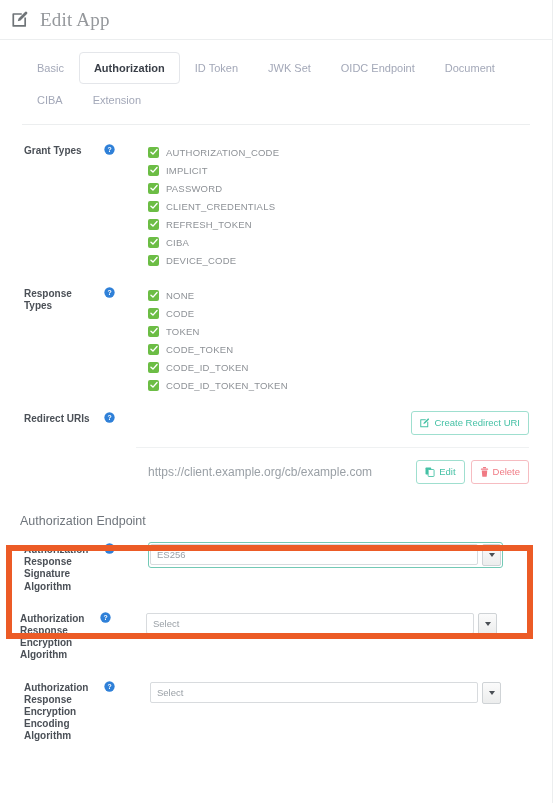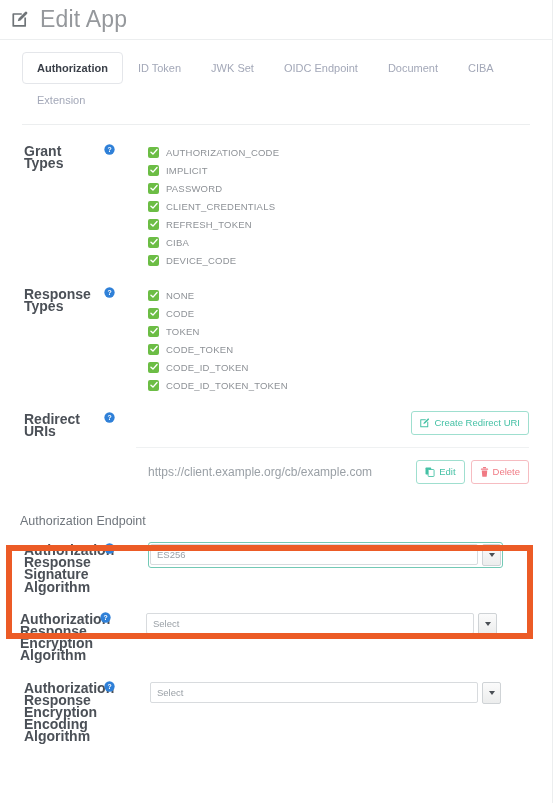--- a/index.html
+++ b/index.html
@@ -27,24 +27,25 @@
     border-bottom: 1px solid #eceeef;
   }
   .header-icon {
     width: 20px; height: 20px;
     display: inline-flex;
     align-items: center; justify-content: center;
     color: #6f7478;
     margin-right: 10px;
   }
   .header-title {
-    font-size: 23px;
+    font-size: 19px;
     color: #95989c;
     font-weight: 400;
     letter-spacing: .2px;
+    font-family: Liberation Serif, serif;
   }
 
   
   .tabs-wrap { padding: 12px 22px 0 22px; }
   .tabs {
     display: flex;
     flex-wrap: wrap;
     align-items: flex-start;
   }
   .tab {
@@ -67,21 +68,21 @@
     margin: 8px 22px 0 22px;
     border-bottom: 1px solid #eceeef;
   }
   .row {
     display: flex;
     padding: 0 14px 0 24px;
   }
   .row-label {
     width: 76px;
     flex: 0 0 76px;
-    font-size: 14px;
+    font-size: 10px;
     line-height: 12.2px;
     font-weight: bold;
     color: #4b5057;
     padding-top: 2px;
   }
   .help {
     flex: 0 0 18px;
     width: 18px;
     padding-top: 1px;
     padding-left: 4px;
@@ -238,20 +239,21 @@
       <svg width="17" height="17" viewBox="0 0 20 20">
         <path d="M2.5 4.5h9v-2h-10a1 1 0 0 0-1 1v14a1 1 0 0 0 1 1h14a1 1 0 0 0 1-1v-10h-2v9h-12z" fill="#6f7478"></path>
         <path d="M17.6 1.3a1.6 1.6 0 0 1 0 2.3l-7.6 7.6-3.2.9.9-3.2 7.6-7.6a1.6 1.6 0 0 1 2.3 0z" fill="#6f7478"></path>
       </svg>
     </span>
     <span class="header-title">Edit App</span>
   </div>
 
   <div class="tabs-wrap">
     <div class="tabs">
+      <div class="tab">Basic</div>
       <div class="tab active">Authorization</div>
       <div class="tab">ID Token</div>
       <div class="tab">JWK Set</div>
       <div class="tab">OIDC Endpoint</div>
       <div class="tab">Document</div>
       <div class="tab">CIBA</div>
       <div class="tab">Extension</div>
     </div>
   </div>
   <div class="tabs-sep"></div>

